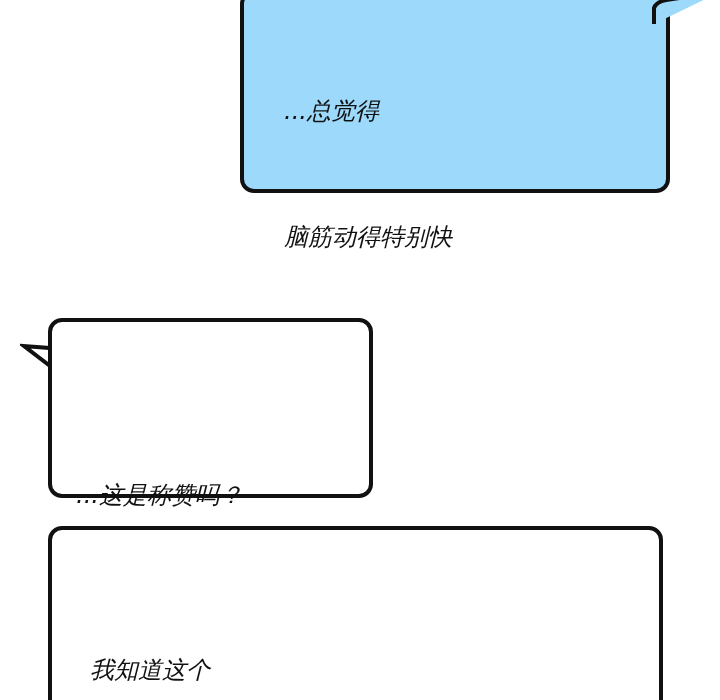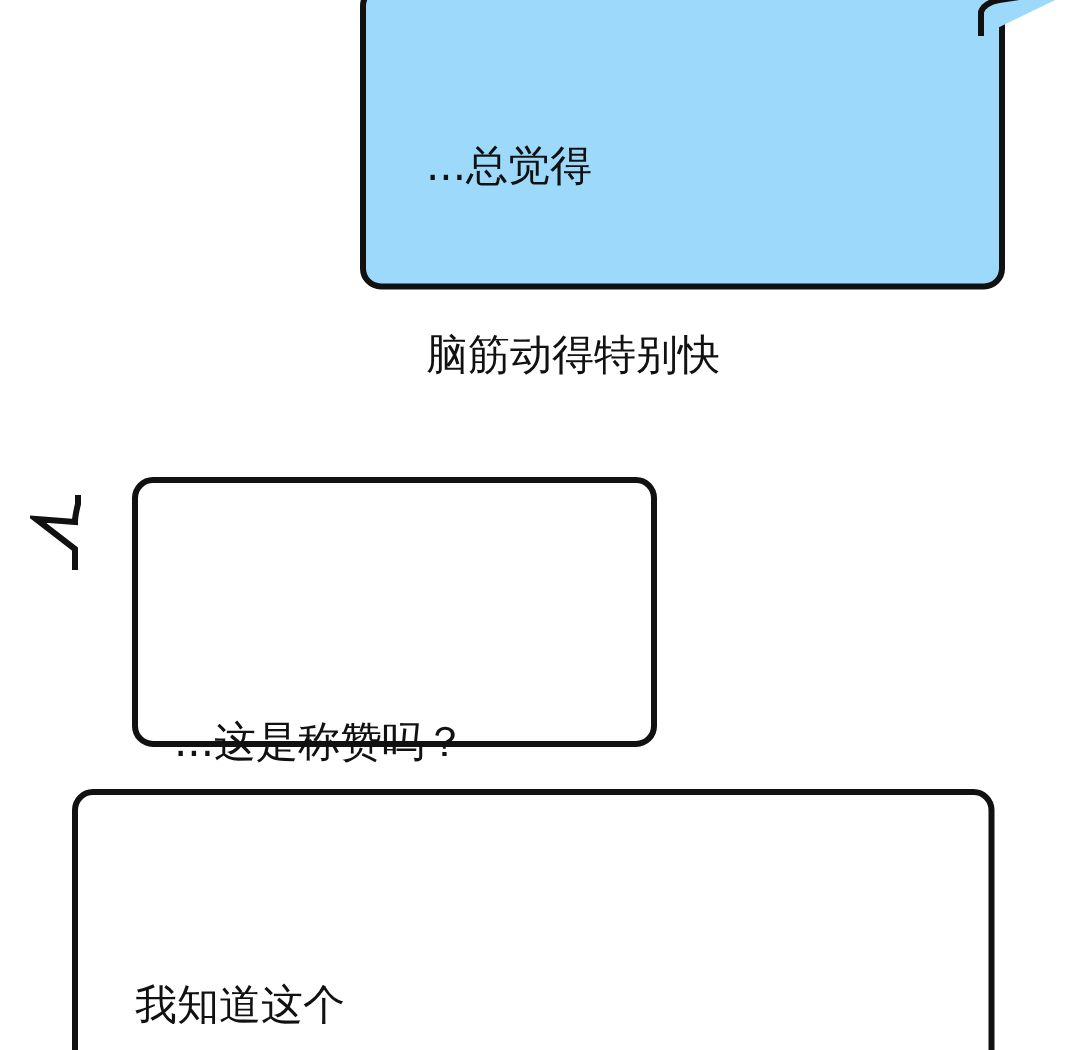--- a/index.html
+++ b/index.html
@@ -10,34 +10,34 @@
     color: #111;
   }
   .bubble {
     position: absolute;
     border: 4px solid #111;
     border-radius: 14px;
     box-sizing: border-box;
   }
   .bubble .text {
     position: absolute;
-    font-size: 28px;
+    font-size: 24px;
     line-height: 42px;
     white-space: pre;
+    font-style: italic;
   }
   #bubble-1 {
     left: 240px; top: -10px; width: 430px; height: 203px;
     background: var(--blue);
   }
   #bubble-1 .text { left: 40px; top: 12px; }
   #tail-1 { position: absolute; left: 652px; top: -6px; }
   #bubble-2 {
-    left: 48px; top: 318px; width: 350px; height: 180px;
+    left: 48px; top: 318px; width: 325px; height: 180px;
     background: #fff;
-    margin-left: 40px;
   }
   #bubble-2 .text { left: 24px; top: 68px; }
   #tail-2 { position: absolute; left: 20px; top: 330px; }
   #bubble-3 {
     left: 48px; top: 526px; width: 615px; height: 220px;
     background: #fff;
   }
   #bubble-3 .text { left: 38px; top: 30px; line-height: 44px; }
 </style>
 </head>

